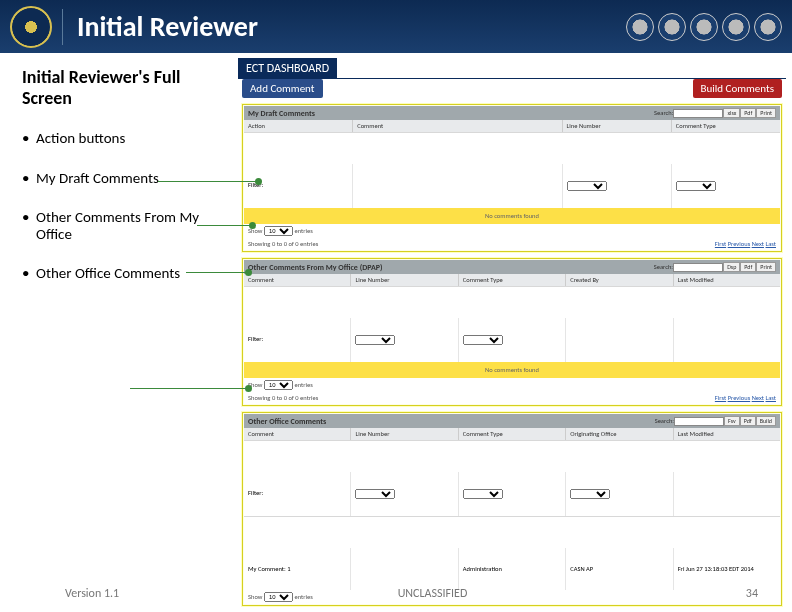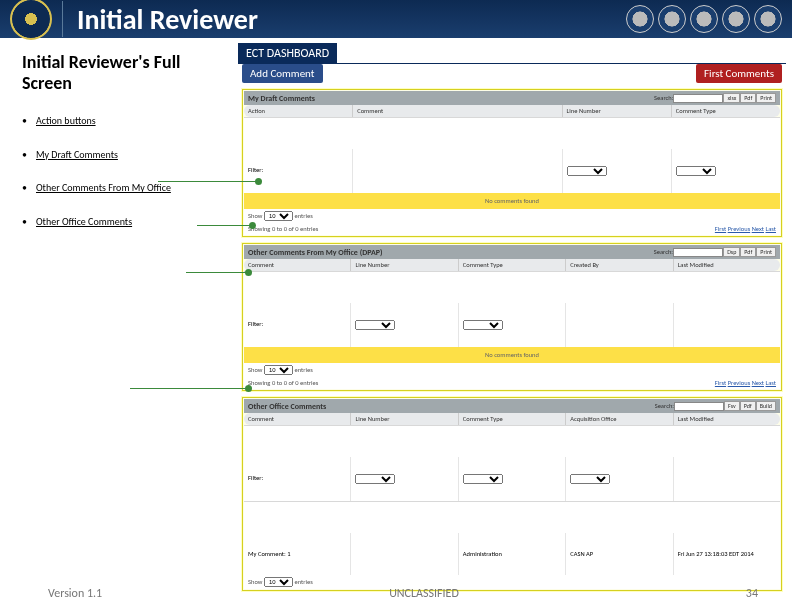--- a/index.html
+++ b/index.html
@@ -1,29 +1,29 @@
 <!DOCTYPE html>
 <html><head>
 <meta charset="utf-8">
 <style>
   * { box-sizing: border-box; margin: 0; padding: 0; }
   body { width: 792px; height: 612px; font-family: Calibri, Arial, sans-serif; background: #fff; position: relative; overflow: hidden; }
 
-  .header { background: linear-gradient(#0d2a52, #1a3e6e); height: 38px; display: flex; align-items: center; padding: 0 10px; position: relative; justify-content: flex-end; }
+  .header { background: linear-gradient(#0d2a52, #1a3e6e); height: 53px; display: flex; align-items: center; padding: 0 10px; position: relative; justify-content: flex-end; }
   .seal { width: 42px; height: 42px; border-radius: 50%; background: radial-gradient(circle, #d8c050 22%, #0d2a52 22% 70%, #d8c050 72%); border: 2px solid #d8c050; margin-right: 10px; flex-shrink: 0; }
   .seal-small { width: 28px; height: 28px; border-radius: 50%; background: radial-gradient(circle, #bbb 40%, #1a3e6e 42%); border: 1px solid #ccc; margin-left: 4px; flex-shrink: 0; }
   .header-divider { width: 1px; height: 36px; background: #5a7a9a; margin-right: 14px; }
   .header-title { color: #fff; font-size: 28px; font-weight: bold; flex: 1; }
   .seal-row { display: flex; }
 
   .body-area { display: flex; }
   .left-col { width: 238px; padding: 14px 8px 0 22px; }
   .sub-title { font-size: 18px; font-weight: 600; line-height: 1.15; margin-bottom: 22px; }
   .bullet-list { list-style: none; }
-  .bullet-list li { font-size: 10px; margin-bottom: 22px; position: relative; padding-left: 14px; line-height: 1.15; text-decoration: underline; }
+  .bullet-list li { font-size: 15px; margin-bottom: 22px; position: relative; padding-left: 14px; line-height: 1.15; }
   .bullet-list li::before { content: "•"; position: absolute; left: 0; }
 
   .right-col { width: 548px; padding-top: 4px; position: relative; }
   .tab { background: #0a2a5a; color: #fff; font-size: 12px; padding: 3px 8px; display: inline-block; }
   .line-rule { border-top: 1px solid #0a2a5a; margin-top: 0; }
 
   .review-msg { font-size: 9px; color: #555; padding: 6px 4px; }
   .review-msg b { font-weight: bold; }
   .review-msg u { text-decoration: underline; }
 
@@ -31,38 +31,38 @@
   .btn { font-size: 11px; color: #fff; padding: 3px 8px; border-radius: 2px; }
   .btn.blue { background: #2a4d8a; }
   .btn.red { background: #b02020; }
 
   .panel { border: 1px solid #d6d020; background: #fdfde8; margin: 2px 4px 6px; padding: 1px; box-shadow: 0 0 0 1px rgba(255,255,0,.25); }
   .panel-hdr { background: #a0a8ac; color: #333; font-size: 8px; font-weight: bold; padding: 2px 4px; display: flex; justify-content: space-between; align-items: center; }
   .panel-hdr .search-ctrls { display: flex; align-items: center; gap: 0; font-weight: normal; font-size: 6.5px; }
   .panel-hdr .search-ctrls input { width: 50px; height: 9px; font-size: 6px; border: 1px solid #888; }
   .mini-btn { background: #f0f0f0; border: 1px solid #999; padding: 0 3px; font-size: 6px; }
 
-  .col-head { background: #e8eaec; display: flex; font-size: 6.5px; color: #333; border-radius: 6px; }
+  .col-head { background: #e8eaec; display: flex; font-size: 6.5px; color: #333; }
   .col-head > div { padding: 2px 4px; border-right: 1px solid #ccc; flex: 1; }
   .col-head > div:last-child { border-right: none; }
   .filter-row { background: #fff; display: flex; font-size: 6.5px; border-top: 1px solid #d8d8d8; }
   .filter-row > div { padding: 17px 4px; flex: 1; border-right: 1px solid #e5e5e5; margin-top: 31px; }
   .filter-row > div:last-child { border-right: none; }
   .filter-row select { width: 40px; height: 10px; font-size: 6px; }
 
   .no-records { text-align: center; font-size: 6.5px; color: #666; padding: 4px; background: #fde047; }
   .show-row { display: flex; justify-content: space-between; font-size: 6.5px; color: #555; padding: 2px 4px; background: #fff; }
   .show-row select { height: 10px; font-size: 6px; }
   .pager a { color: #2a5aaa; margin-left: 0; text-decoration: underline; }
 
   .conn { position: absolute; height: 1px; background: #3b8a3b; z-index: 5; }
   .conn::after { content: ""; position: absolute; right: -4px; top: -3px; width: 7px; height: 7px; border-radius: 50%; background: #3b8a3b; }
   .conn::before { content: ""; position: absolute; left: -2px; top: -1px; width: 5px; height: 5px; border-left: 1px solid #3b8a3b; border-top: 1px solid #3b8a3b; transform: rotate(-45deg); display: none; }
 
-  .footer { position: absolute; left: 0; right: 0; bottom: 12px; display: flex; justify-content: space-between; padding: 0 34px 0 48px; font-size: 12px; color: #777; }
+  .footer { position: absolute; left: 17px; right: 0; bottom: 12px; display: flex; justify-content: space-between; padding: 0 34px 0 48px; font-size: 12px; color: #777; }
 </style>
 </head>
 <body>
 
 <div class="header">
   <div class="seal"></div>
   <div class="header-divider"></div>
   <div class="header-title">Initial Reviewer</div>
   <div class="seal-row">
     <div class="seal-small"></div>
@@ -84,21 +84,21 @@
     </ul>
   </div>
 
   <div class="right-col">
     <span class="tab">ECT DASHBOARD</span>
     <div class="line-rule"></div>
 
 
     <div class="btn-row">
       <span class="btn blue">Add Comment</span>
-      <span class="btn red">First Comments</span>
+      <span class="btn red">Build Comments</span>
     </div>
 
     
     <div class="panel">
       <div class="panel-hdr">
         <span>My Draft Comments</span>
         <span class="search-ctrls">
           <span>Search:</span>
           <input style="">
           <span class="mini-btn">xlsx</span>
@@ -185,21 +185,21 @@
           <input style="">
           <span class="mini-btn">Fsv</span>
           <span class="mini-btn">Pdf</span>
           <span class="mini-btn">Build</span>
         </span>
       </div>
       <div class="col-head">
         <div>Comment</div>
         <div>Line Number</div>
         <div>Comment Type</div>
-        <div>Acquisition Office</div>
+        <div>Originating Office</div>
         <div>Last Modified</div>
       </div>
       <div class="filter-row">
         <div>Filter:</div>
         <div><select></select></div>
         <div><select></select></div>
         <div><select></select></div>
         <div></div>
       </div>
       <div class="filter-row" style="background:#fff">

